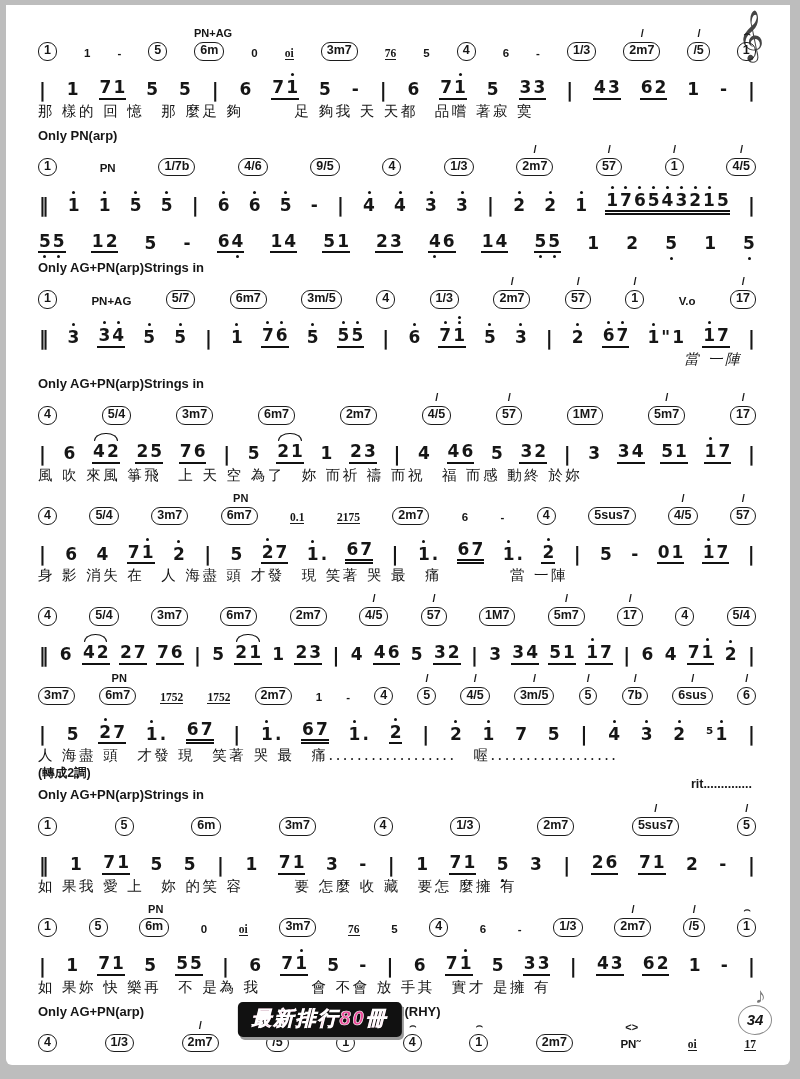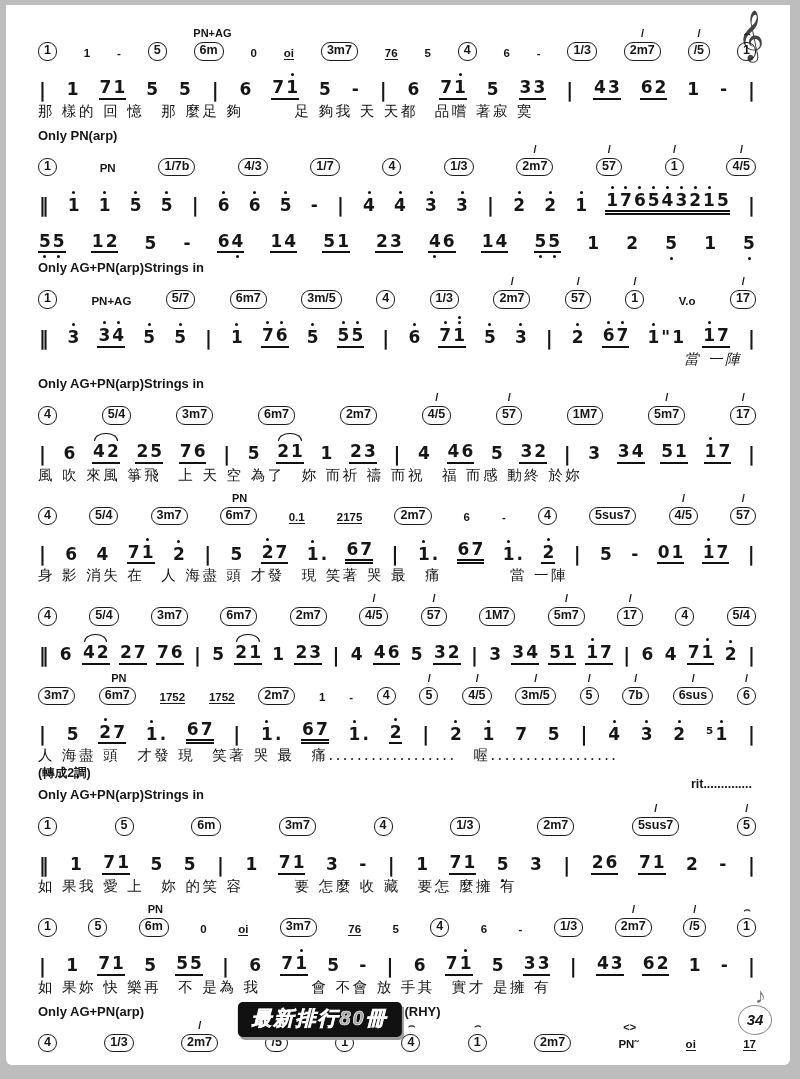--- a/index.html
+++ b/index.html
@@ -9,39 +9,39 @@
   
   .sys{margin-bottom:7px;position:relative;}
   .lblrow{position:relative;height:15px;font-weight:bold;font-size:13px;text-align:right;}
   .lbl{position:absolute;white-space:nowrap;}
   .pos-left{left:0;} .pos-mid{left:44%;} .pos-right{right:4px;margin-top:12px;}
   .crow{display:flex;justify-content:space-between;align-items:flex-end;padding:13px 0 1px;min-height:20px;}
   .ct{position:relative;display:inline-block;}
   .cab{position:absolute;top:-13px;left:50%;transform:translateX(-40%);font-size:11px;font-weight:bold;white-space:nowrap;}
   .cbox{display:inline-block;border:1.6px solid #1c1c1c;border-radius:9px;padding:0 5px 1px;font-weight:bold;font-size:12.5px;line-height:1.25;}
   .ctxt{font-weight:bold;font-size:11.5px;}
-  .cu{border-bottom:1.6px solid #1c1c1c;}
+  .cu{border-bottom:1.6px solid #1c1c1c;font-family:Liberation Serif, serif;}
   
   .mrow{display:flex;justify-content:space-between;align-items:flex-end;font-family:"DejaVu Sans",sans-serif;font-weight:bold;font-size:17px;min-height:31px;padding-top:7px;}
   .bar{font-size:19px;line-height:1;padding:0 1px;}
   .grp{display:inline-flex;position:relative;line-height:1.15;}
   .grp.u1{border-bottom:2px solid #111;}
   .grp.u2{border-bottom:5px double #111;}
   .grp.tie::before{content:"";position:absolute;top:-9px;left:8%;right:8%;height:7px;border:1.6px solid #111;border-bottom:none;border-radius:50% 50% 0 0/100% 100% 0 0;}
   .dg{position:relative;padding:0 1px;}
   .dg.hi::before,.dg.hi2::before{content:"";position:absolute;top:-5px;left:50%;margin-left:-1.5px;width:3px;height:3px;border-radius:50%;background:#111;}
   .dg.hi2::before{box-shadow:0 -5px 0 0 #111;}
   .dg.lo::after{content:"";position:absolute;bottom:-7px;left:50%;margin-left:-1.5px;width:3px;height:3px;border-radius:50%;background:#111;}
   
   .lyrics{font-family:"DejaVu Serif",serif;font-size:14.5px;letter-spacing:2.5px;white-space:nowrap;margin-top:2px;min-height:18px;}
   .lyrics.al-right{text-align:right;padding-right:14px;font-style:italic;}
   .notes .lbl{font-size:12.5px;}
   
   .footer{position:absolute;left:0;right:0;bottom:10px;height:56px;}
-  .badge{position:absolute;left:40%;transform:translateX(-50%);bottom:18px;background:#111;color:#a3a3a3;font-weight:bold;font-style:italic;font-size:20px;letter-spacing:2px;padding:3px 14px 5px;border-radius:5px;box-shadow:2px 3px 0 #9a9a9a;-webkit-text-stroke:0.6px #fff;}
+  .badge{position:absolute;left:40%;transform:translateX(-50%);bottom:18px;background:#111;color:#ec4899;font-weight:bold;font-style:italic;font-size:20px;letter-spacing:2px;padding:3px 14px 5px;border-radius:5px;box-shadow:2px 3px 0 #9a9a9a;-webkit-text-stroke:0.6px #fff;}
   .pagenum-wrap{position:absolute;right:28px;bottom:18px;width:40px;height:40px;}
   .pagenum{position:absolute;left:16px;top:8px;width:32px;height:28px;border:1.3px solid #8a8a8a;border-radius:50%;text-align:center;line-height:28px;font-weight:bold;font-style:italic;font-size:15px;}
   .pnote{position:absolute;right:-4px;top:-14px;font-size:22px;color:#777;}
 </style>
 </head>
 <body>
 
 <div class="scan">
   <div class="page">
     <div class="clef">𝄞</div>
@@ -130,22 +130,22 @@
           <div class="lyrics">那 樣的 回 憶　那 麼足 夠　　　足 夠我 天 天都　品嚐 著寂 寞</div>
         </div>
         <div class="sys">
           <div class="lblrow">
             <span class="lbl pos-left">Only PN(arp)</span>
           </div>
           <div class="crow">
             <span class="ct"><span class="cbox">1</span></span>
             <span class="ct"><span class="ctxt">PN</span></span>
             <span class="ct"><span class="cbox">1/7b</span></span>
-            <span class="ct"><span class="cbox">4/3</span></span>
-            <span class="ct"><span class="cbox">1/7</span></span>
+            <span class="ct"><span class="cbox">4/6</span></span>
+            <span class="ct"><span class="cbox">9/5</span></span>
             <span class="ct"><span class="cbox">4</span></span>
             <span class="ct"><span class="cbox">1/3</span></span>
             <span class="ct"><span class="cab">/</span><span class="cbox">2m7</span></span>
             <span class="ct"><span class="cab">/</span><span class="cbox">57</span></span>
             <span class="ct"><span class="cab">/</span><span class="cbox">1</span></span>
             <span class="ct"><span class="cab">/</span><span class="cbox">4/5</span></span>
           </div>
           <div class="mrow">
             <span class="bar">‖</span>
             <span class="grp">

